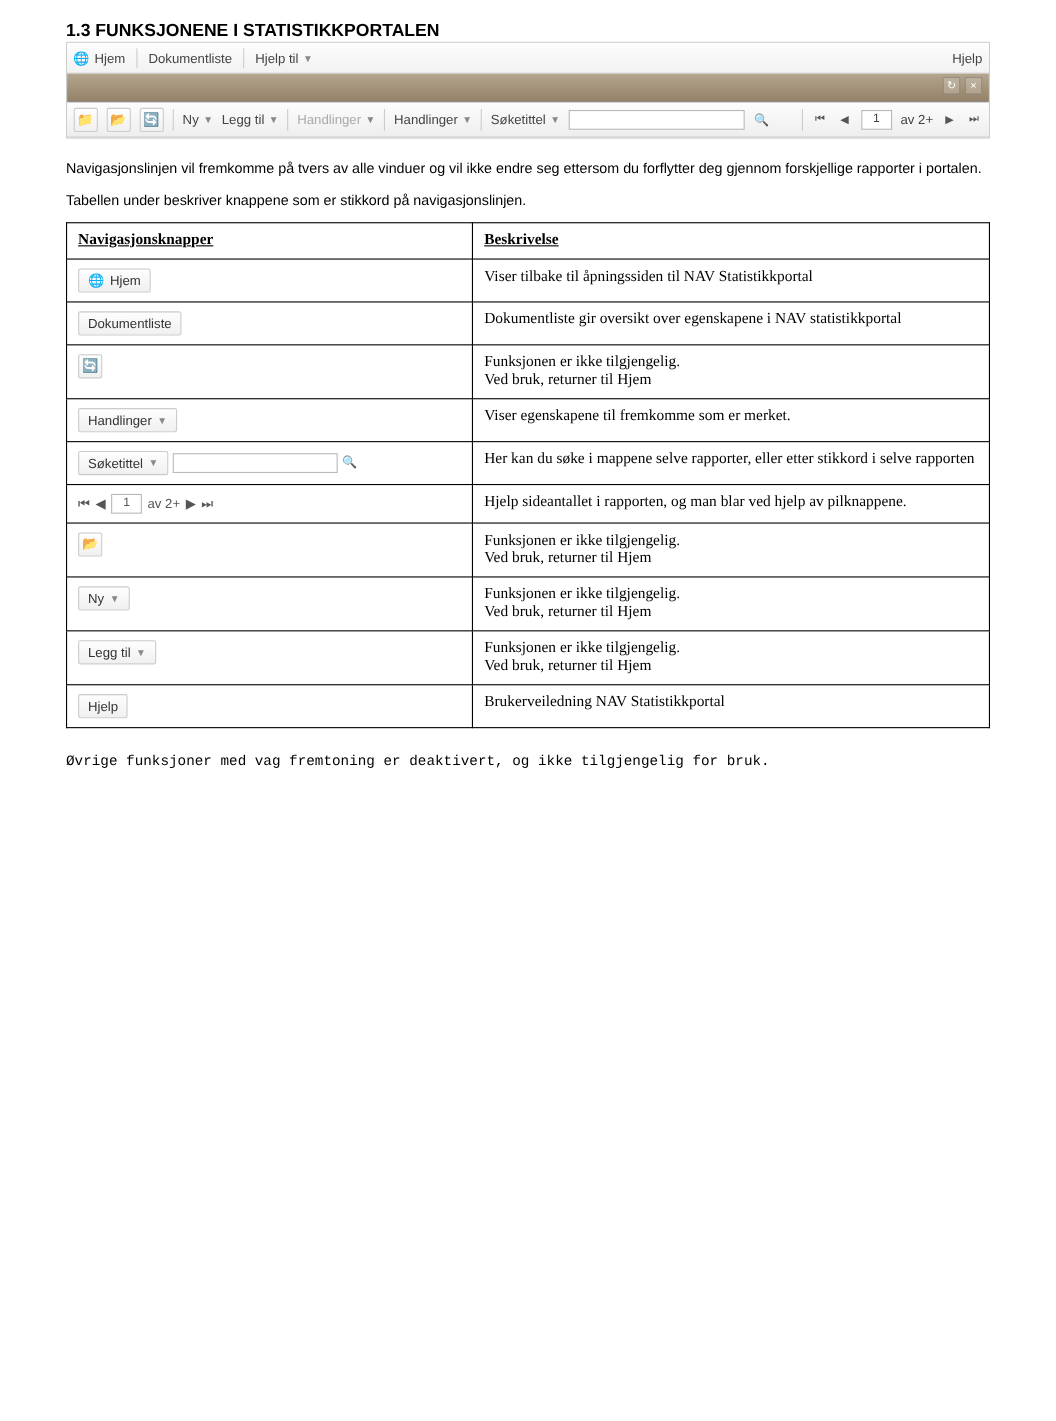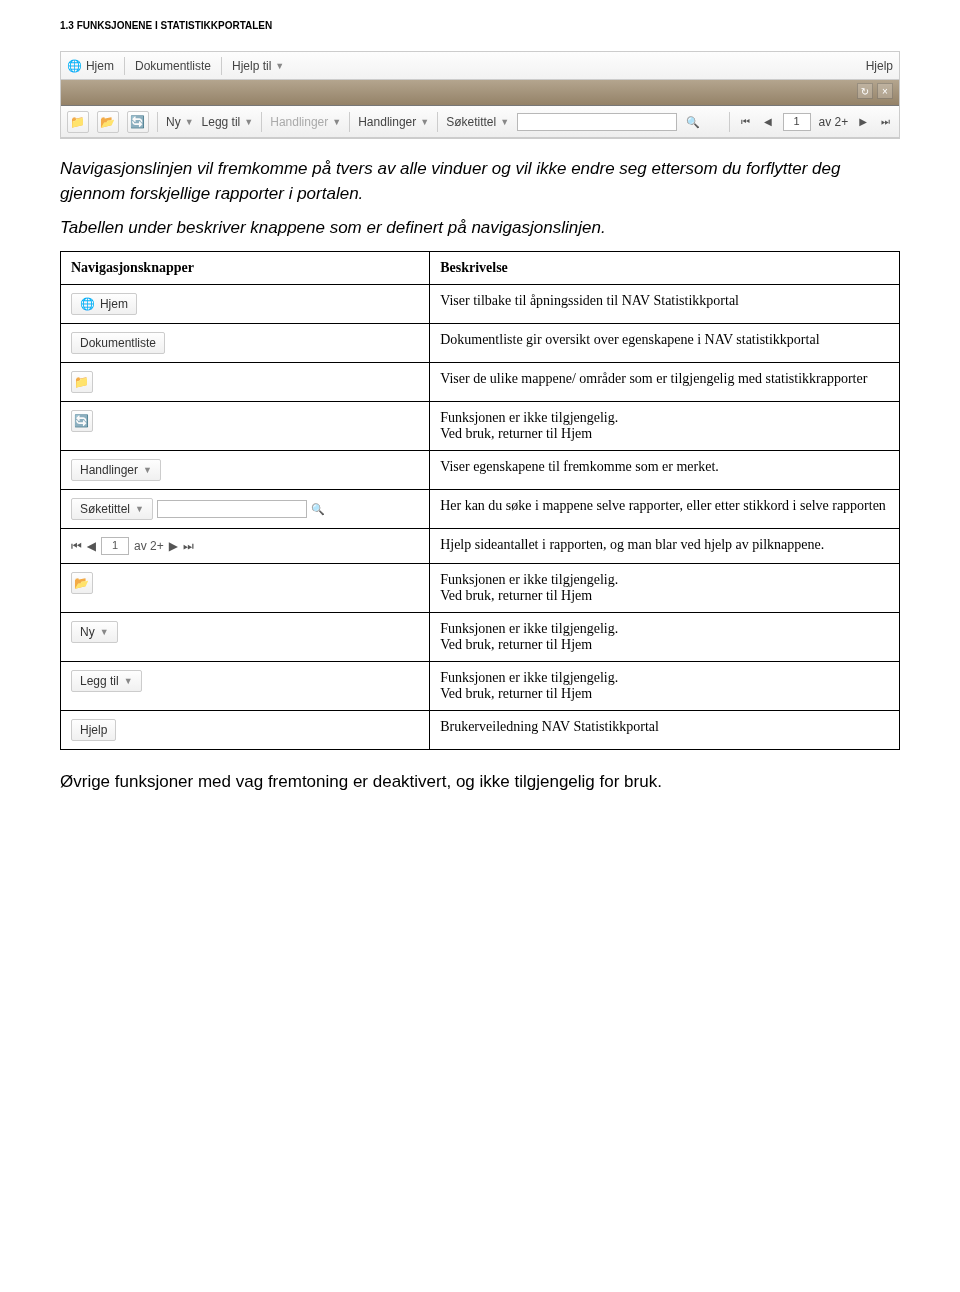--- a/index.html
+++ b/index.html
@@ -6,22 +6,21 @@
   body {
     font-family: Arial, Helvetica, sans-serif;
     background: #fff;
     color: #000;
     width: 960px;
     padding: 20px 60px 40px 60px;
     font-size: 14px;
   }
   .section-heading {
     font-weight: bold;
-    font-size: 10px;
-    margin-bottom: 20px;
+    font-size: 16px;
   }
   .toolbar-screenshot {
     border: 1px solid #ccc;
     margin-bottom: 18px;
     background: #fff;
   }
   .toolbar-top {
     display: flex;
     align-items: center;
     background: linear-gradient(#fdfdfd, #f2f2f2);
@@ -118,41 +117,41 @@
     font-size: 11px;
     padding-top: 1px;
   }
   .pager-btn {
     font-size: 10px;
     color: #555;
     padding: 0 3px;
   }
   .body-para {
     font-family: Verdana, Arial, sans-serif;
-    font-size: 17px;
+    font-size: 13px;
     line-height: 1.45;
     margin-bottom: 10px;
-    font-style: italic;
   }
   .tbl {
     border-collapse: collapse;
     width: 100%;
     margin-top: 10px;
     margin-bottom: 22px;
   }
   .tbl th, .tbl td {
     border: 1px solid #000;
     vertical-align: top;
     padding: 8px 10px;
     font-size: 14px;
     font-family: "Times New Roman", Times, serif;
   }
   .tbl th {
     text-align: left;
     font-weight: bold;
+    text-decoration: underline;
   }
   .tbl td.desc {
     font-family: Liberation Serif, serif;
   }
   .tbl .btn-col {
     width: 44%;
   }
   .tbl .desc-col {
     width: 56%;
   }
@@ -209,22 +208,22 @@
   .pager-combo .num-box {
     border: 1px solid #b8b8b8;
     height: 18px;
     width: 28px;
     background: #fff;
     text-align: center;
     font-size: 11px;
     padding-top: 1px;
   }
   .footer-para {
-    font-family: Liberation Sans, sans-serif;
-    font-size: 17px;
+    font-family: Liberation Mono, monospace;
+    font-size: 13px;
   }
 </style>
 </head>
 <body>
 
 <div class="section-heading">1.3    FUNKSJONENE I STATISTIKKPORTALEN</div>
 
 <div class="toolbar-screenshot">
   <div class="toolbar-top">
     <div class="toolbar-top-left">
@@ -297,21 +296,21 @@
     <span class="pager-btn">⏮</span>
     <span class="pager-btn">◀</span>
     <span class="page-input">1</span>
     <span>av 2+</span>
     <span class="pager-btn">▶</span>
     <span class="pager-btn">⏭</span>
   </div>
 </div>
 
 <p class="body-para">Navigasjonslinjen vil fremkomme på tvers av alle vinduer og vil ikke endre seg ettersom du forflytter deg gjennom forskjellige rapporter i portalen.</p>
-<p class="body-para">Tabellen under beskriver knappene som er definert på navigasjonslinjen.</p>
+<p class="body-para">Tabellen under beskriver knappene som er stikkord på navigasjonslinjen.</p>
 
 <table class="tbl">
   <colgroup>
       <col class="btn-col">
       <col class="desc-col">
     </colgroup>
   <thead>
     <tr>
       <th>Navigasjonsknapper</th>
       <th>Beskrivelse</th>
@@ -331,28 +330,20 @@
 
     <tr>
       <td>
         <span class="ui-chip">
           <span>Dokumentliste</span>
         </span>
       </td>
       <td class="desc">Dokumentliste gir oversikt over egenskapene i NAV statistikkportal</td>
     </tr>
 
-    <tr>
-      <td>
-        <span class="icon-box">
-            <span class="icon-folder"></span>
-          </span>
-      </td>
-      <td class="desc">Viser de ulike mappene/ områder som er tilgjengelig med statistikkrapporter</td>
-    </tr>
 
     <tr>
       <td>
         <span class="icon-box">
             <span class="icon-refresh"></span>
           </span>
       </td>
       <td class="desc">Funksjonen er ikke tilgjengelig.<br>Ved bruk, returner til Hjem</td>
     </tr>
 

